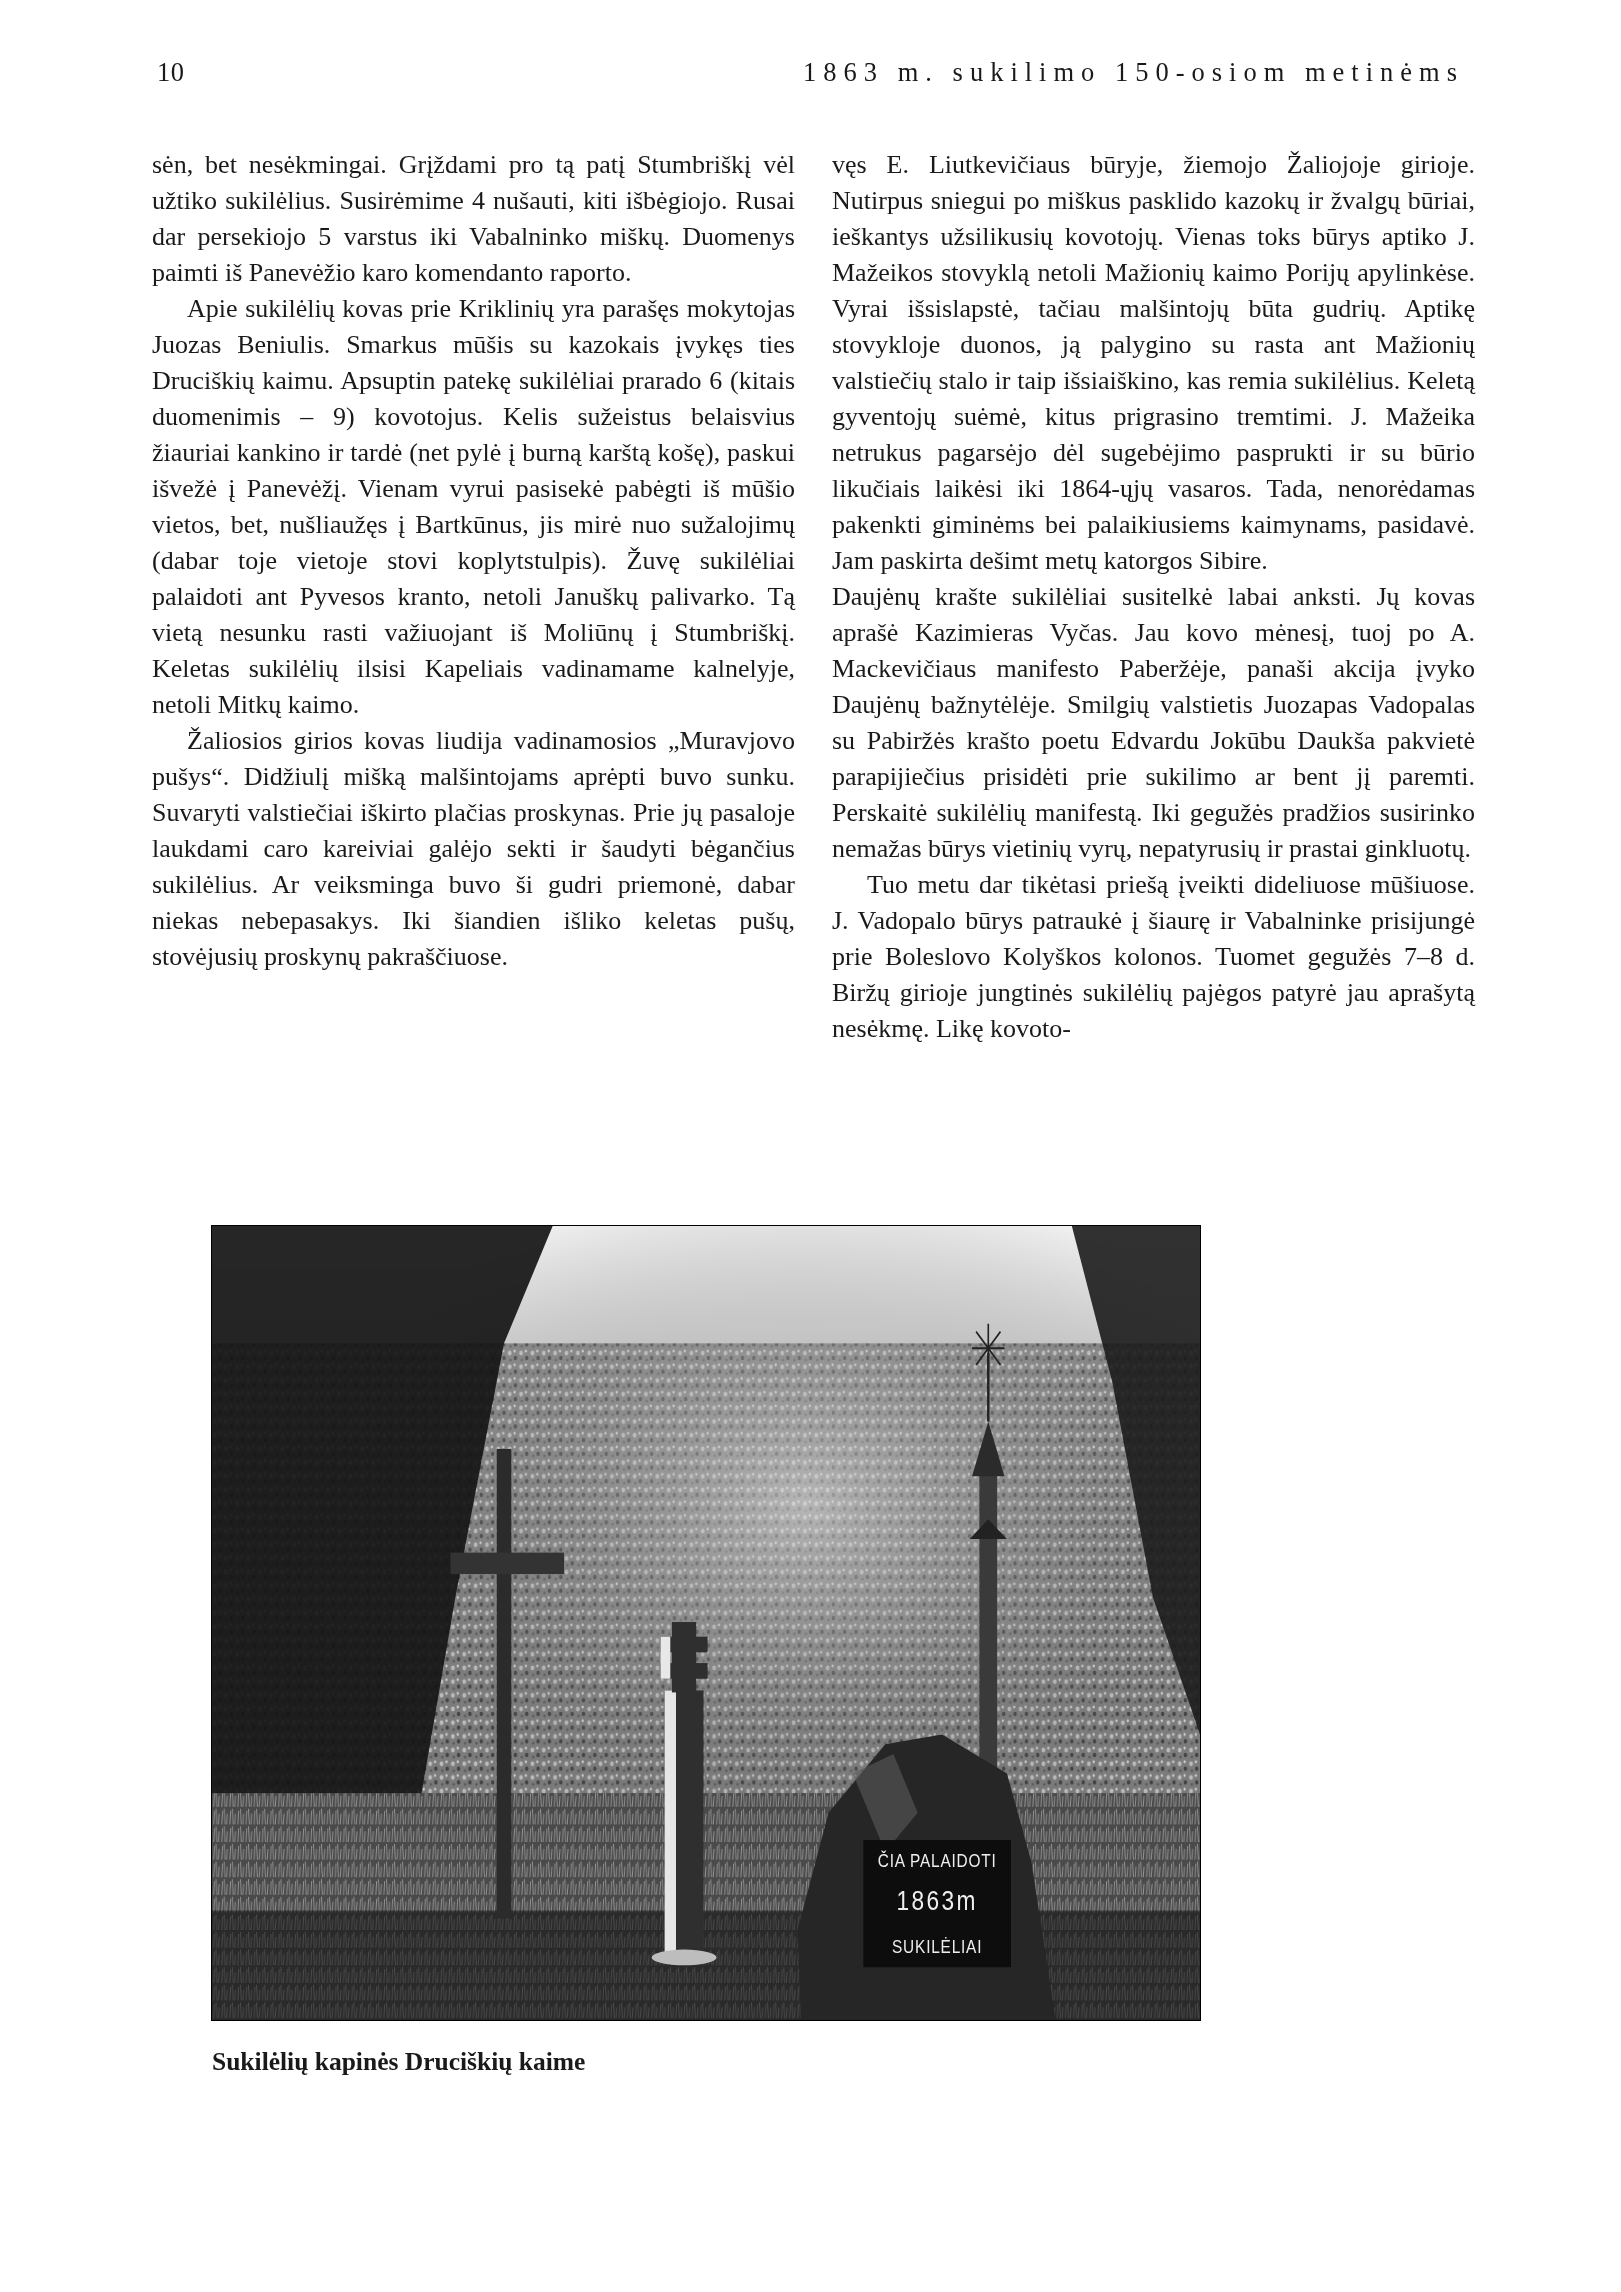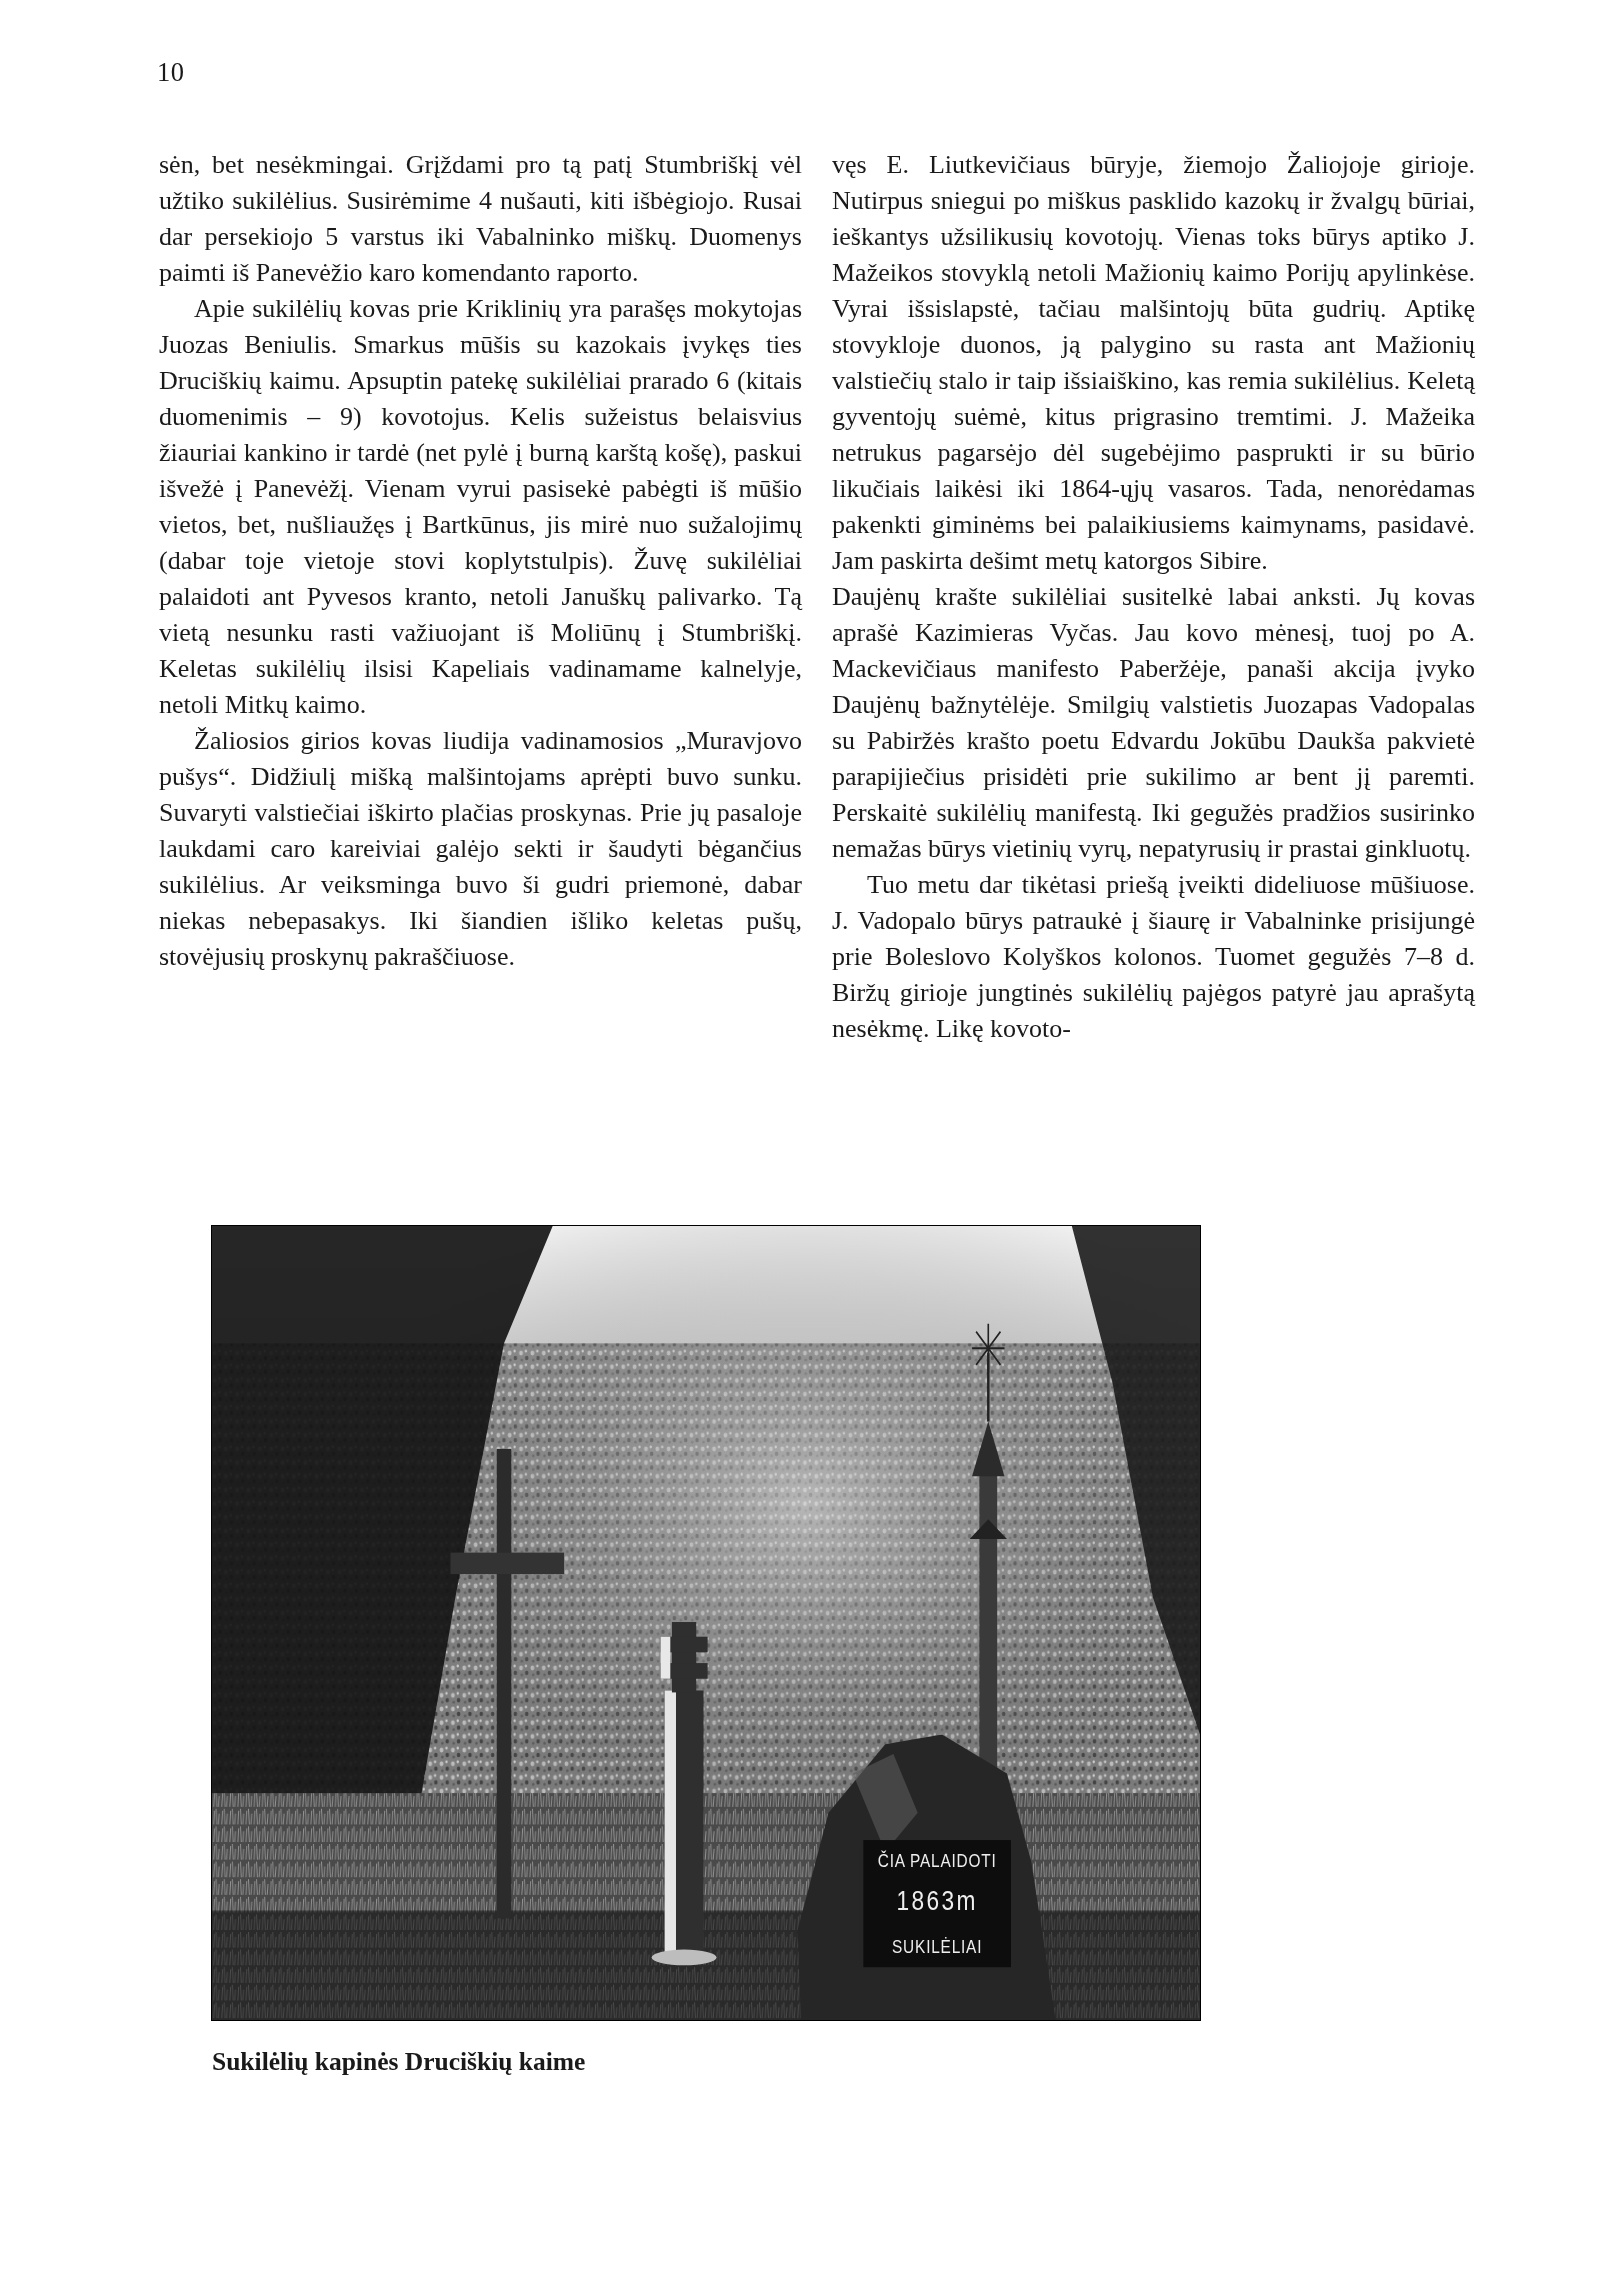--- a/index.html
+++ b/index.html
@@ -3,35 +3,36 @@
 <meta charset="utf-8">
 <style>
   html, body { margin: 0; padding: 0; background: #ffffff; }
   body { width: 1621px; height: 2293px; position: relative; overflow: hidden;
          font-family: "Liberation Serif", "DejaVu Serif", serif; color: #1a1a1a; }
   .running-head { position: absolute; top: 57px; left: 157px; right: 157px; height: 39px; text-align: center; }
   .page-number { position: absolute; left: 0; top: 0; font-size: 26.5px; letter-spacing: 0.5px; }
   .running-title { position: absolute; right: 0; top: 0; font-size: 26.5px; letter-spacing: 7px; }
   .column { position: absolute; top: 147px; width: 643px; font-size: 26px; line-height: 36px;
             text-align: justify; hyphens: manual; }
-  .col-left { left: 159px; }
+  .col-left { left: 152px; }
   .col-right { left: 832px; }
   .column p { margin: 0; }
   .column p.indent { text-indent: 35px; }
   .column h3 { margin: 35px 0 0 0; font-size: 26px; font-weight: bold; line-height: 36px; height: 43px; text-align: left; }
   .photo { position: absolute; left: 211px; top: 1225px; width: 990px; height: 796px;
            background: #111; overflow: hidden; border: 1px solid #000; box-sizing: border-box; }
   .photo svg { display: block; width: 100%; height: 100%; }
   .caption { position: absolute; left: 212px; top: 2047px; font-size: 25.5px; font-weight: bold; font-family: Liberation Serif, serif; }
 </style>
 </head>
 <body>
 
 <div class="running-head">
   <span class="page-number">10</span>
+  <span class="running-title">1863 m. sukilimo 150-osiom metinėms</span>
 </div>
 
 <div class="column col-left">
   <p>sėn, bet nesėkmingai. Grįždami pro tą patį Stumbriškį vėl užtiko sukilėlius. Susirėmime 4 nušauti, kiti išbėgiojo. Rusai dar persekiojo 5 varstus iki Vabalninko miškų. Duomenys paimti iš Panevėžio karo komendanto raporto.</p>
   <p class="indent">Apie sukilėlių kovas prie Kriklinių yra parašęs mokytojas Juozas Beniulis. Smarkus mūšis su kazokais įvykęs ties Druciškių kaimu. Apsuptin patekę sukilėliai prarado 6 (kitais duomenimis – 9) kovotojus. Kelis sužeistus belaisvius žiauriai kankino ir tardė (net pylė į burną karštą košę), paskui išvežė į Panevėžį. Vienam vyrui pasisekė pabėgti iš mūšio vietos, bet, nušliaužęs į Bartkūnus, jis mirė nuo sužalojimų (dabar toje vietoje stovi koplytstulpis). Žuvę sukilėliai palaidoti ant Pyvesos kranto, netoli Januškų palivarko. Tą vietą nesunku rasti važiuojant iš Moliūnų į Stumbriškį. Keletas sukilėlių ilsisi Kapeliais vadinamame kalnelyje, netoli Mitkų kaimo.</p>
   <p class="indent">Žaliosios girios kovas liudija vadinamosios „Muravjovo pušys“. Didžiulį mišką malšintojams aprėpti buvo sunku. Suvaryti valstiečiai iškirto plačias proskynas. Prie jų pasaloje laukdami caro kareiviai galėjo sekti ir šaudyti bėgančius sukilėlius. Ar veiksminga buvo ši gudri priemonė, dabar niekas nebepasakys. Iki šiandien išliko keletas pušų, stovėjusių proskynų pakraščiuose.</p>
 </div>
 
 <div class="column col-right">
   <p>vęs E. Liutkevičiaus būryje, žiemojo Žaliojoje girioje. Nutirpus sniegui po miškus pasklido kazokų ir žvalgų būriai, ieškantys užsilikusių kovotojų. Vienas toks būrys aptiko J. Mažeikos stovyklą netoli Mažionių kaimo Porijų apylinkėse. Vyrai išsislapstė, tačiau malšintojų būta gudrių. Aptikę stovykloje duonos, ją palygino su rasta ant Mažionių valstiečių stalo ir taip išsiaiškino, kas remia sukilėlius. Keletą gyventojų suėmė, kitus prigrasino tremtimi. J. Mažeika netrukus pagarsėjo dėl sugebėjimo pasprukti ir su būrio likučiais laikėsi iki 1864-ųjų vasaros. Tada, nenorėdamas pakenkti giminėms bei palaikiusiems kaimynams, pasidavė. Jam paskirta dešimt metų katorgos Sibire.</p>

